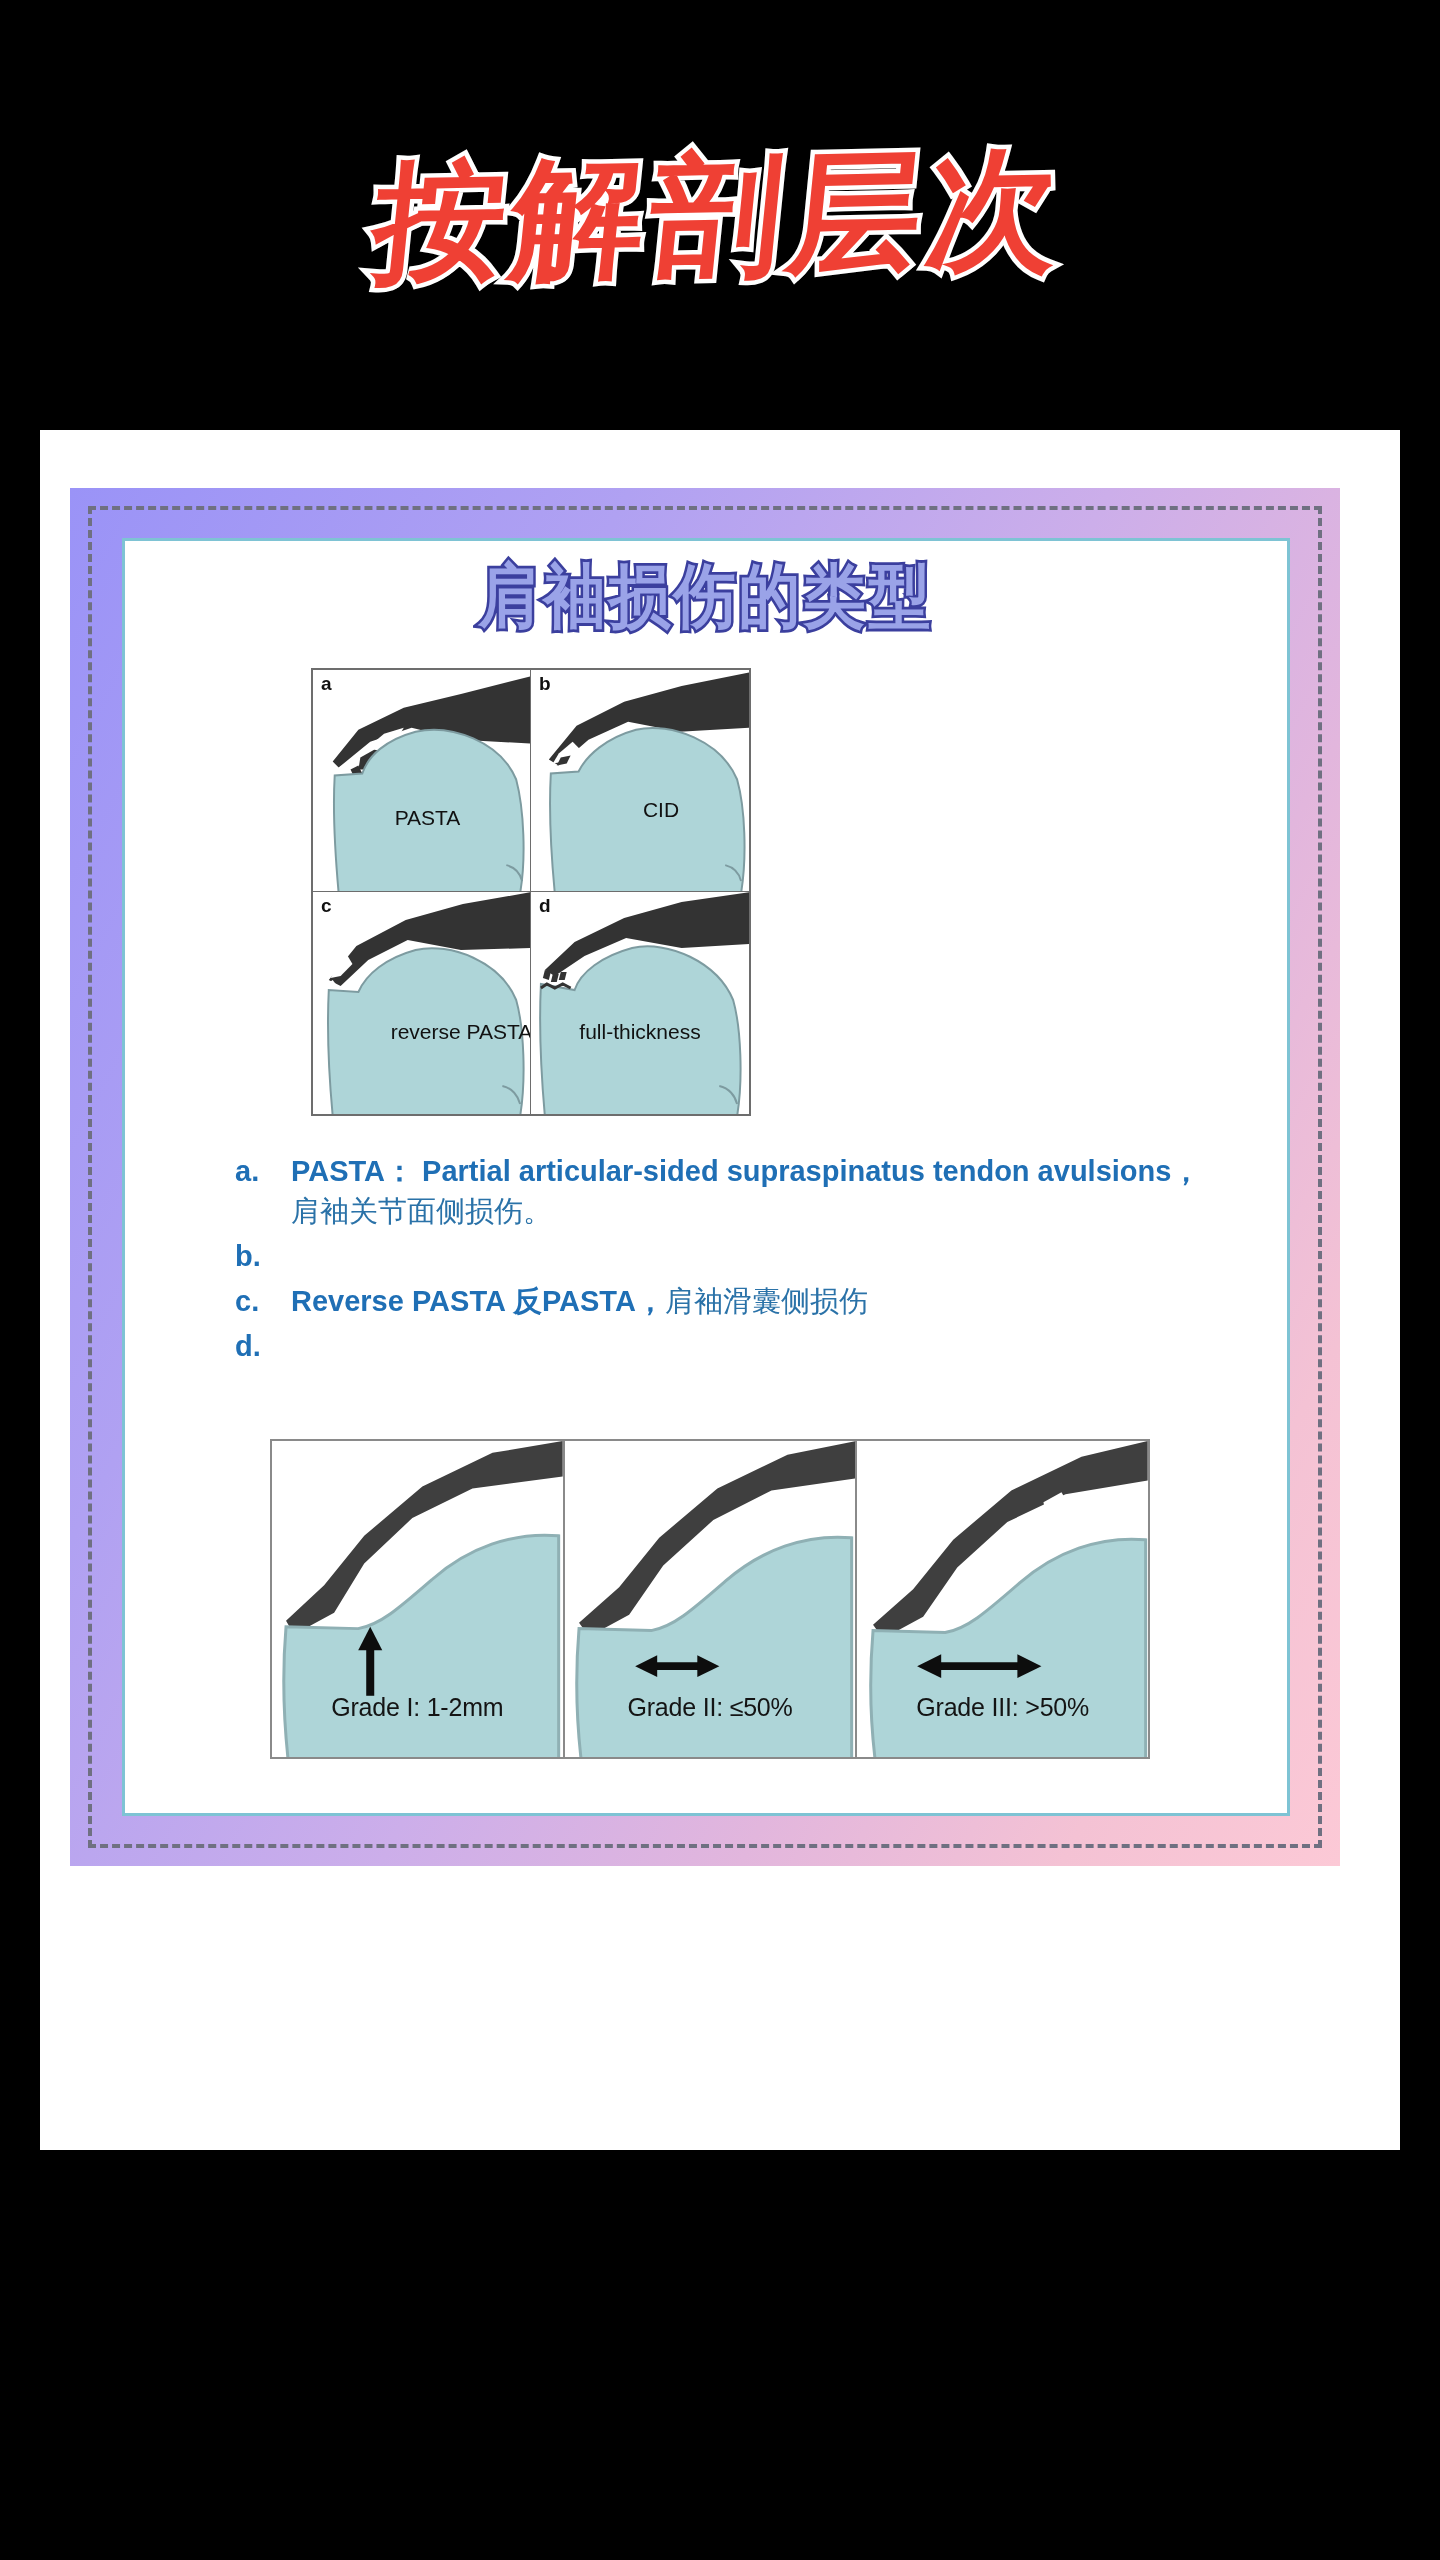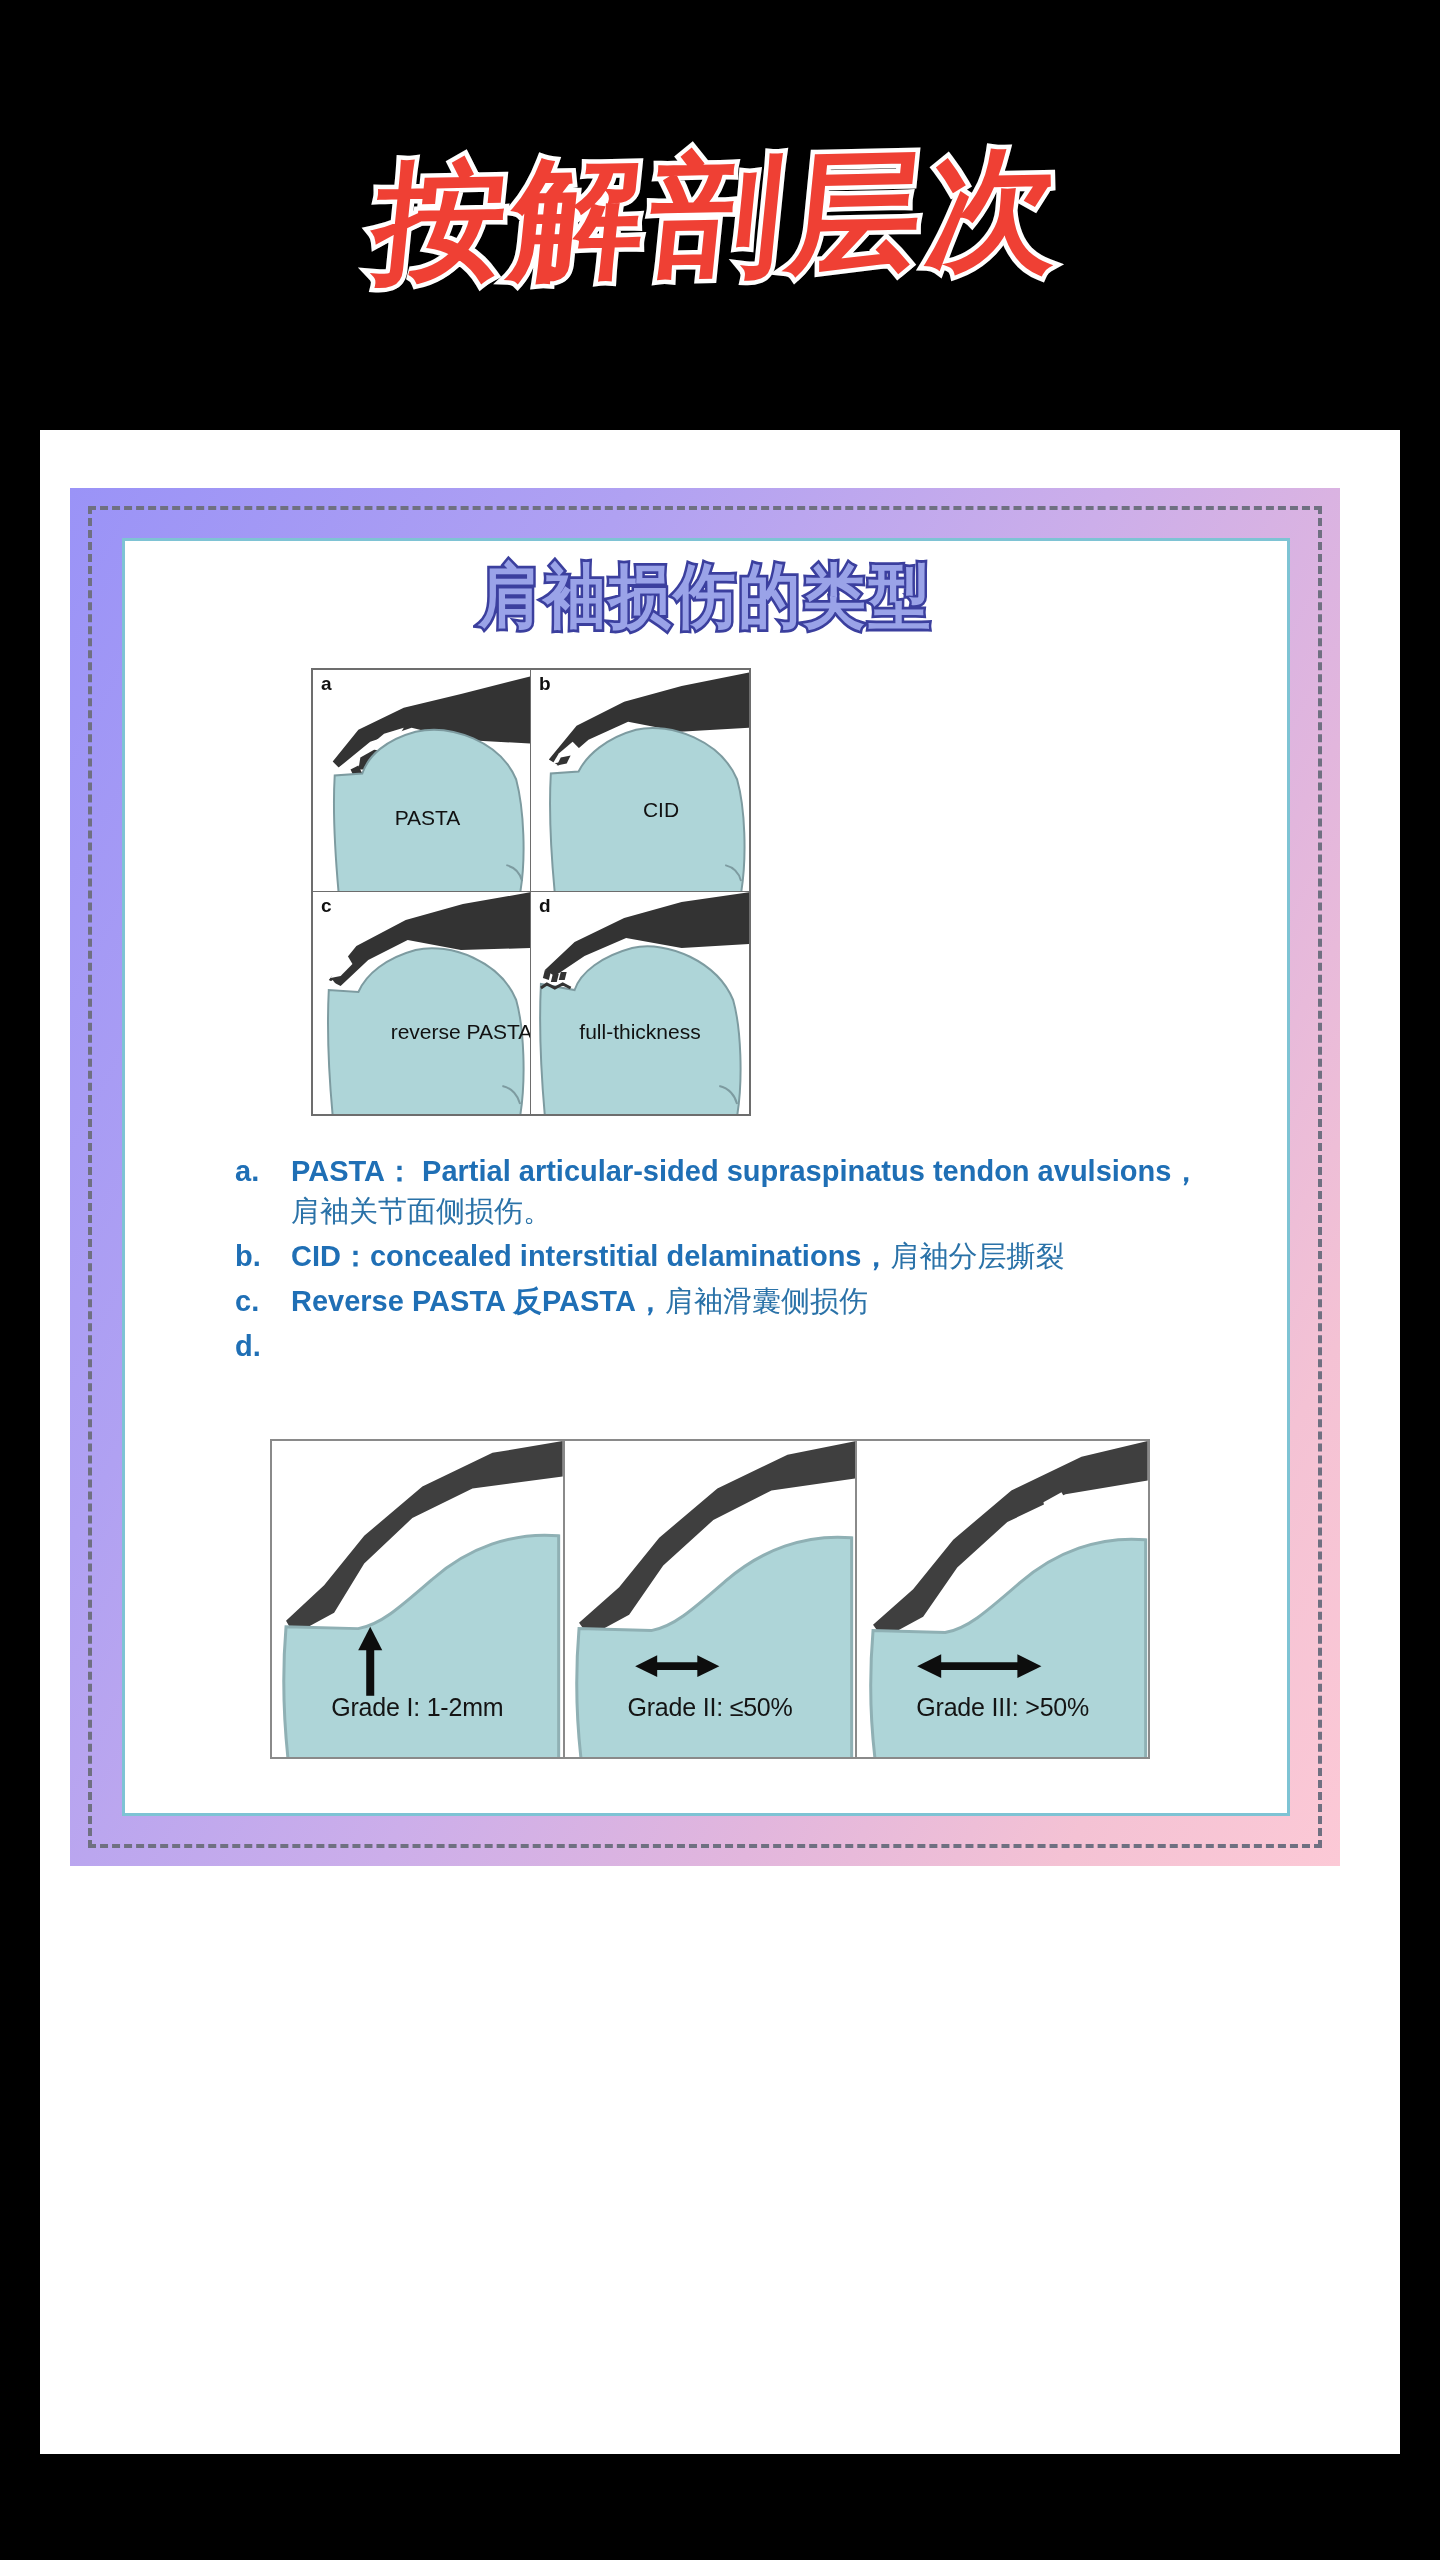--- a/index.html
+++ b/index.html
@@ -41,21 +41,21 @@
     white-space: nowrap;
     line-height: 1;
   }
 
   
   .page-sheet {
     position: absolute;
     left: 40px;
     top: 430px;
     width: 1360px;
-    height: 2024px;
+    height: 1720px;
     background: #ffffff;
   }
 
   
   .gradient-frame {
     position: absolute;
     left: 30px;
     top: 58px;
     width: 1270px;
     height: 1378px;
@@ -282,21 +282,20 @@
 
       <div class="legend">
 
         <div class="legend-row">
           <div class="legend-marker">a.</div>
           <div class="legend-text"><span>PASTA： Partial articular-sided supraspinatus tendon avulsions，</span><span class="cn">肩袖关节面侧损伤。</span></div>
         </div>
 
         <div class="legend-row">
           <div class="legend-marker">b.</div>
-          <div class="legend-text"><span>CID：concealed interstitial delaminations，</span><span class="cn">肩袖分层撕裂</span></div>
         </div>
 
         <div class="legend-row">
           <div class="legend-marker">c.</div>
           <div class="legend-text"><span>Reverse PASTA  反PASTA，</span><span class="cn">肩袖滑囊侧损伤</span></div>
         </div>
 
         <div class="legend-row">
           <div class="legend-marker">d.</div>
         </div>

